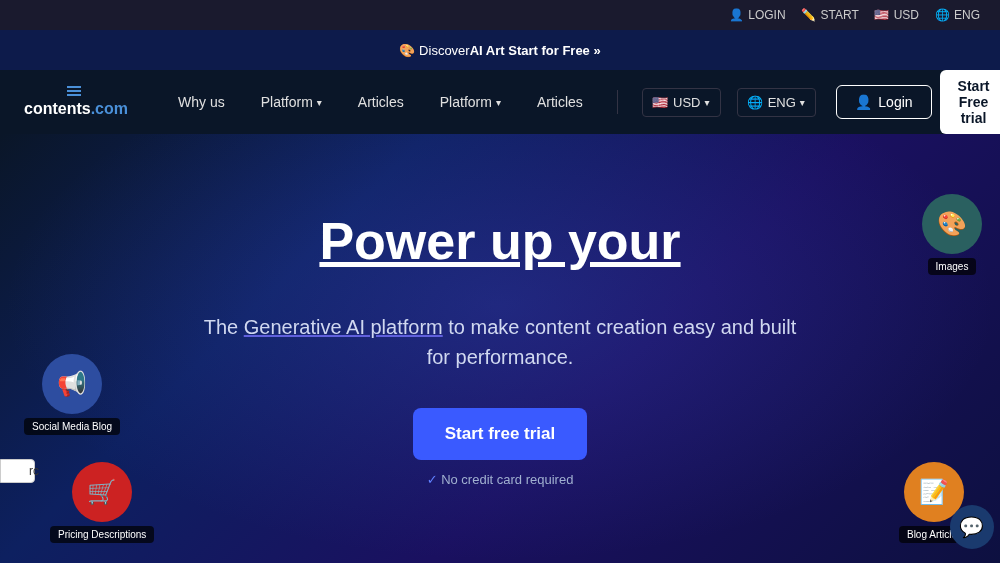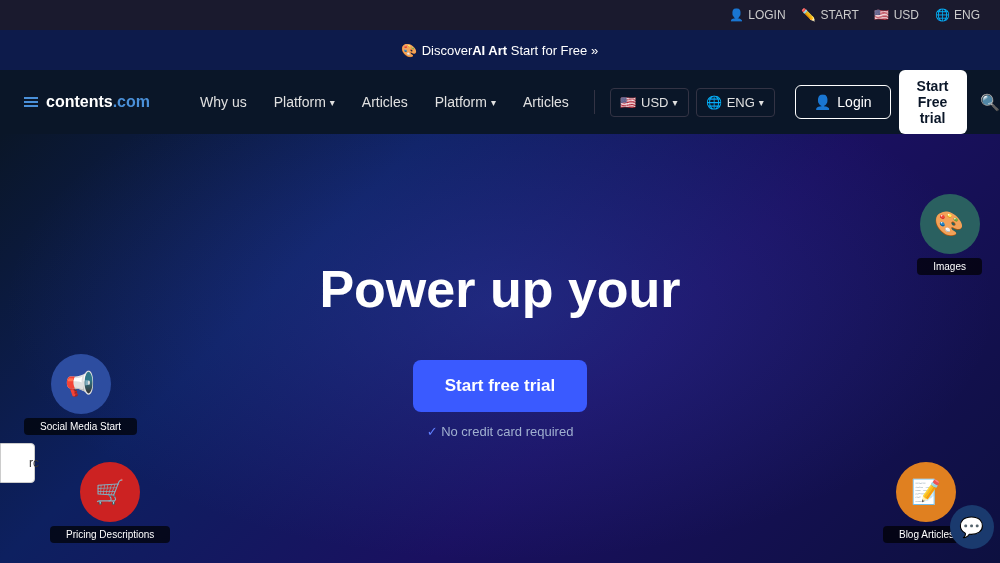--- a/index.html
+++ b/index.html
@@ -31,40 +31,41 @@
       background: #0d1b4b;
       color: #fff;
       text-align: center;
       font-size: 13px;
       padding: 10px;
       height: 40px;
       display: flex;
       align-items: center;
       justify-content: center;
     }
-    .announcement-bar .cta-link { font-weight: normal; text-decoration: none; color: #fff; }
+    .announcement-bar .cta-link { font-weight: bold; text-decoration: none; color: #fff; }
 
     
     .navbar {
       background: #0a1628;
       display: flex;
       align-items: center;
       padding: 0 24px;
       height: 64px;
       gap: 20px;
     }
     .logo {
       display: flex;
       align-items: center;
       gap: 4px;
       color: #fff;
       font-size: 18px;
       font-weight: bold;
       text-decoration: none;
       margin-right: 20px;
+      flex-direction: column;
     }
     .logo-bars {
       display: flex;
       flex-direction: column;
       gap: 2px;
       margin-right: 4px;
     }
     .logo-bars span {
       display: block;
       width: 14px;
@@ -75,21 +76,21 @@
       font-size: 16px;
       color: #fff;
       font-weight: 600;
     }
     .logo-text .dot {
       color: #4a90d9;
     }
     .nav-links {
       display: flex;
       align-items: center;
-      gap: 7px;
+      gap: 16px;
       flex: 1;
     }
     .nav-item {
       color: #e0e0e0;
       font-size: 14px;
       padding: 8px 10px;
       cursor: pointer;
       display: flex;
       align-items: center;
       gap: 4px;
@@ -165,20 +166,21 @@
     }
     .hero-title {
       color: #fff;
       font-size: 52px;
       font-weight: 800;
       text-align: left;
       line-height: 1.2;
       margin-bottom: 40px;
       position: relative;
       z-index: 1;
+      text-decoration: underline;
     }
     .hero-subtitle {
       color: #d0d8f0;
       font-size: 20px;
       text-align: center;
       line-height: 1.5;
       max-width: 620px;
       margin-bottom: 36px;
       position: relative;
       z-index: 1;
@@ -231,21 +233,21 @@
       justify-content: center;
       font-size: 24px;
     }
     .badge-circle.blue { background: #2d4da0; }
     .badge-circle.red { background: #cc2222; }
     .badge-circle.amber { background: #e08020; }
     .badge-label {
       background: rgba(0,0,0,0.7);
       color: #fff;
       font-size: 10px;
-      padding: 3px 16px;
+      padding: 3px 8px;
       border-radius: 4px;
       margin-top: 4px;
       white-space: nowrap;
       text-align: center;
     }
     .badge-product {
       position: absolute;
       left: 50px;
       bottom: 20px;
       display: flex;
@@ -274,21 +276,21 @@
 
     
     .recaptcha-badge {
       position: absolute;
       left: 0;
       bottom: 80px;
       background: #fff;
       border: 1px solid #ccc;
       border-radius: 0 4px 4px 0;
       width: 20px;
-      height: 40px;
+      height: 24px;
       display: flex;
       align-items: center;
       justify-content: center;
       font-size: 12px;
       color: #333;
       z-index: 20;
       padding-left: 33px;
     }
 
     
@@ -385,21 +387,21 @@
     <div class="search-icon-btn">🔍</div>
   </div>
 </nav>
 
 <section class="hero">
 
   <div class="badge-social-media">
     <div class="badge-circle blue">
       <span>📢</span>
     </div>
-    <div class="badge-label">Social Media Start</div>
+    <div class="badge-label">Social Media Blog</div>
   </div>
 
   <div class="badge-product">
     <div class="badge-circle red">
       <span>🛒</span>
     </div>
     <div class="badge-label">Pricing Descriptions</div>
   </div>
 
   <div class="badge-images">
@@ -417,17 +419,20 @@
   </div>
 
   <div class="recaptcha-badge">rc</div>
 
   <div class="chat-button">💬</div>
 
   <h1 class="hero-title">
     <span>Power up your</span><br>
   </h1>
 
+  <p class="hero-subtitle">
+    <span>The </span><span class="underline-link">Generative AI platform</span><span> to make content creation easy and built for performance.</span>
+  </p>
 
   <button class="btn-hero-cta">Start free trial</button>
 
   <div class="hero-no-cc">No credit card required</div>
 </section>
 
 </body></html>

